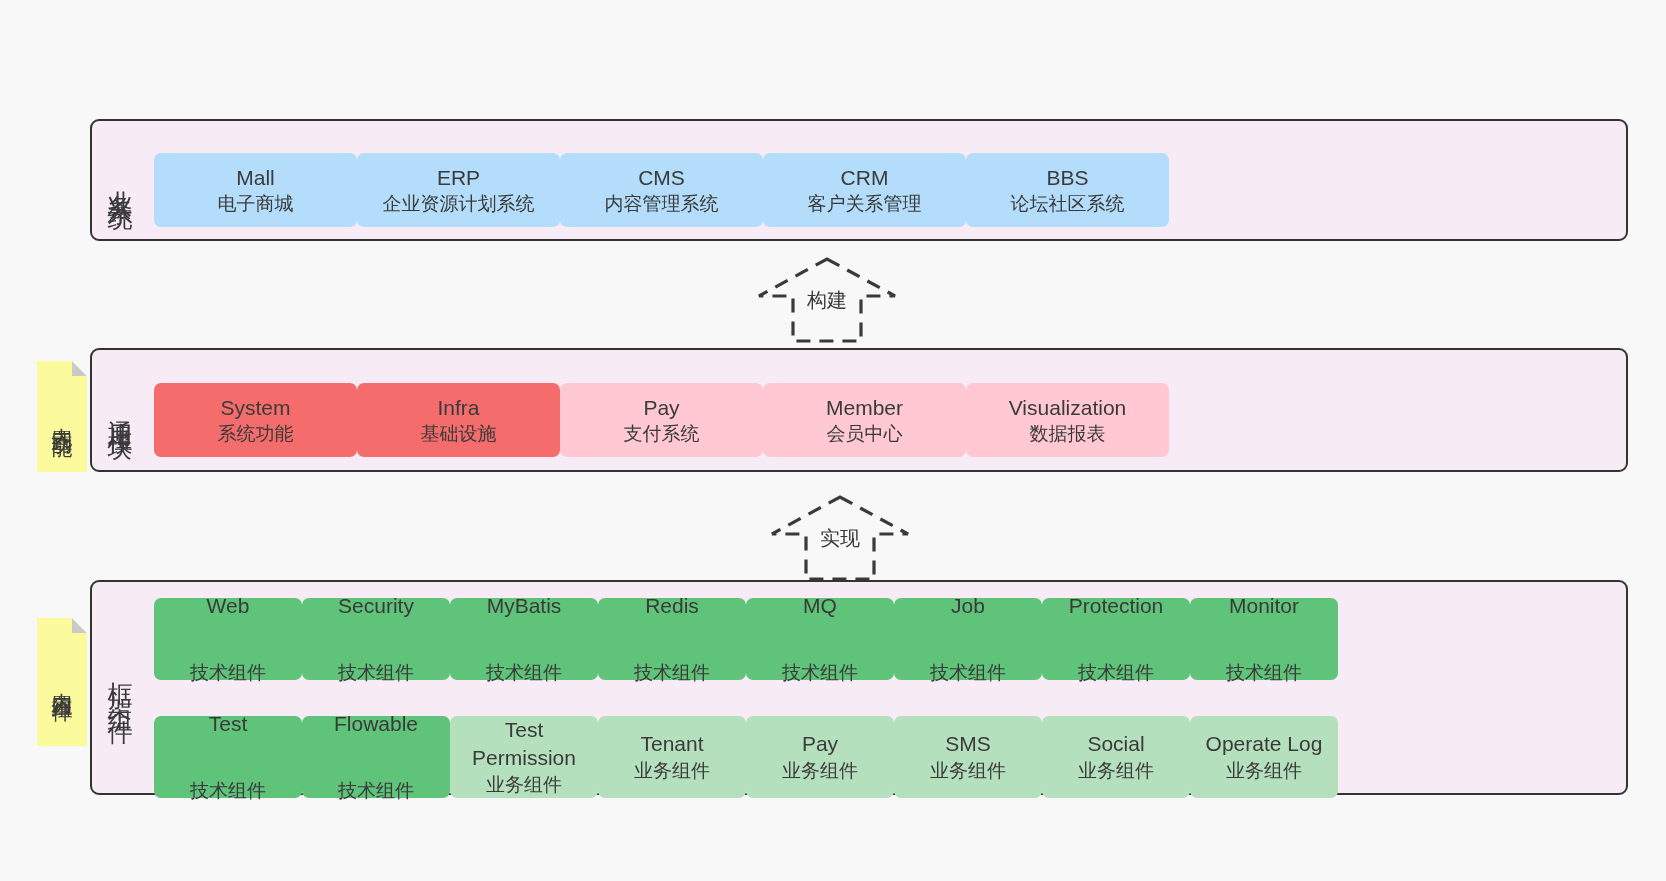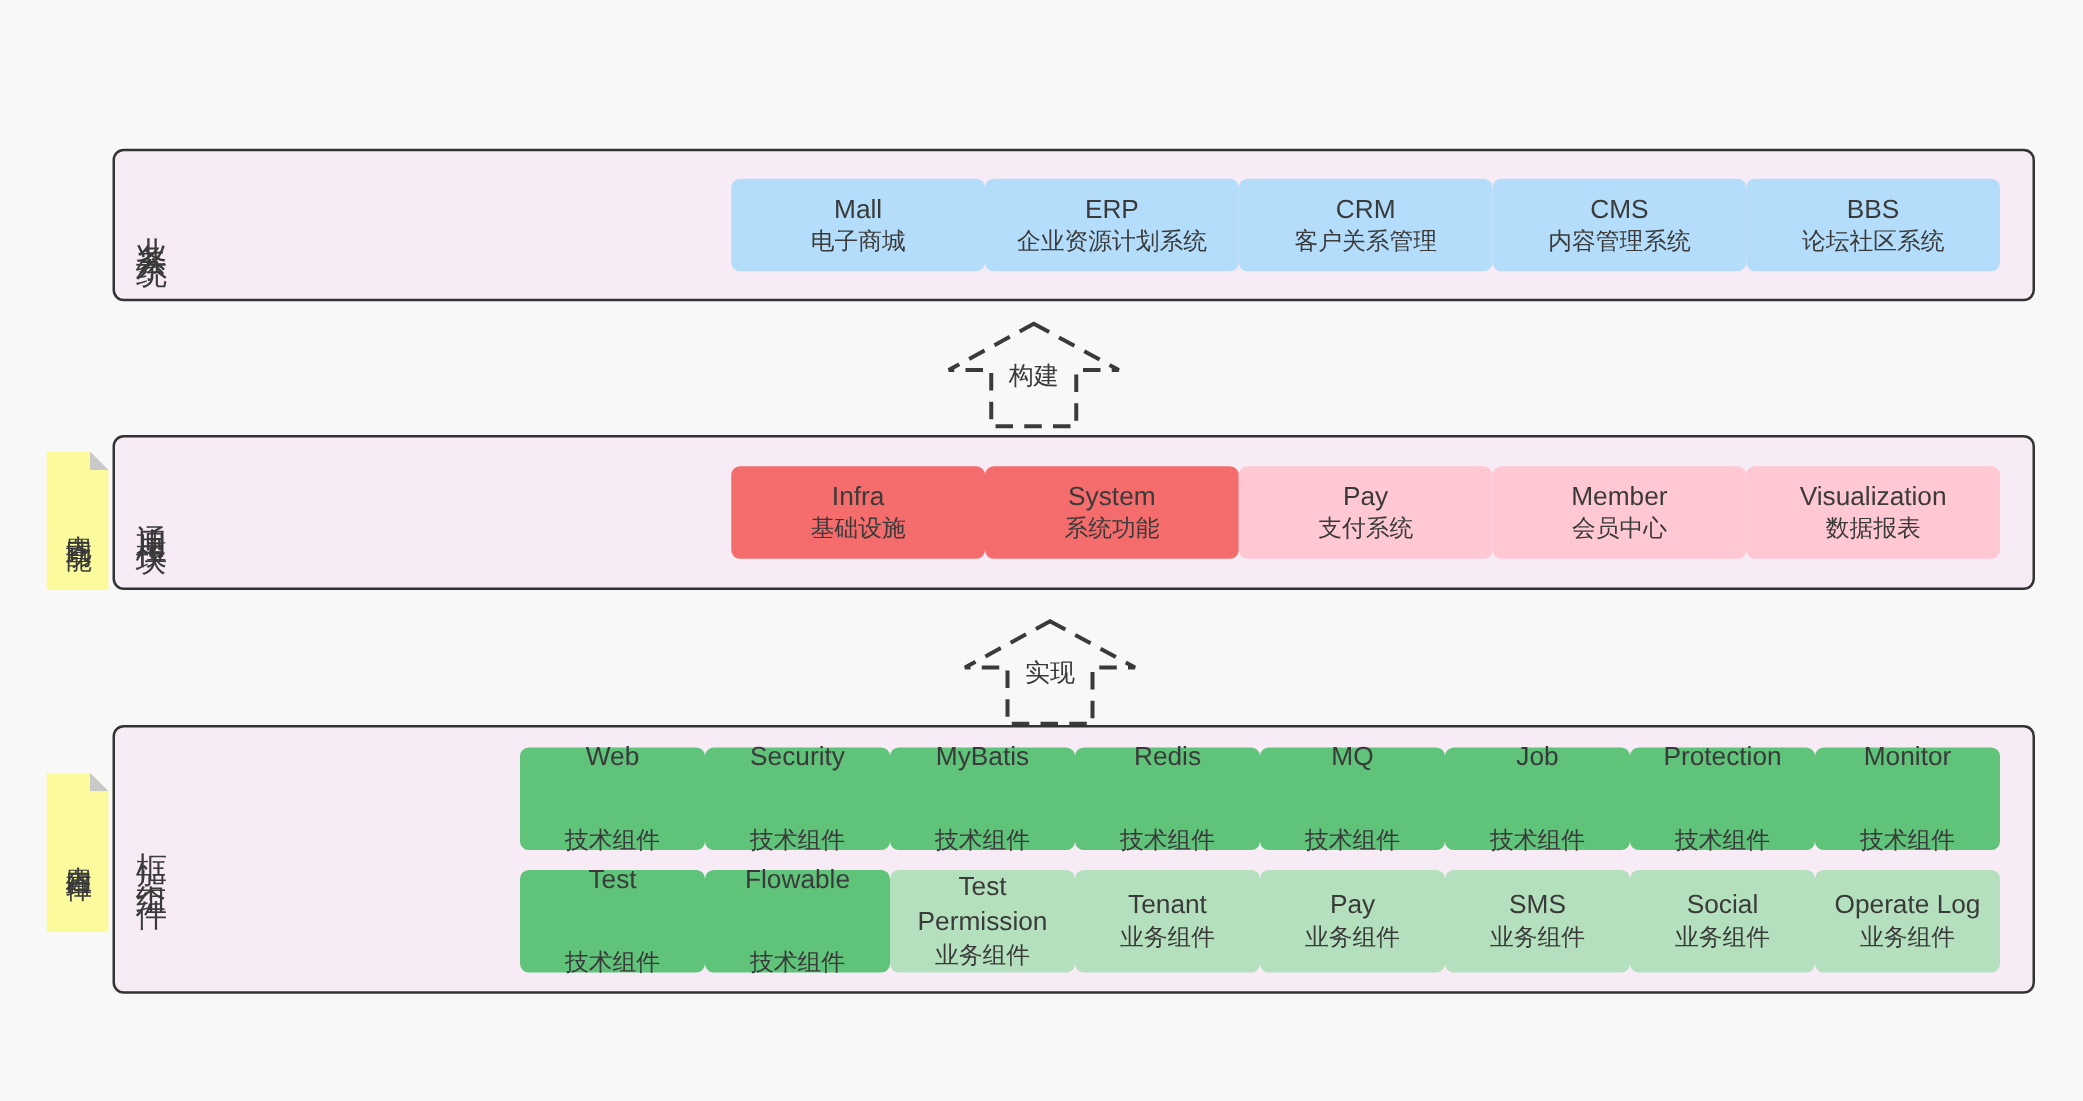--- a/index.html
+++ b/index.html
@@ -45,22 +45,23 @@
     letter-spacing: 5px;
     color: var(--text, #3a3a3a);
     white-space: nowrap;
   }
   .panel-framework .panel-label span { letter-spacing: 13px; }
 
   .boxes {
     flex: 1;
     display: flex;
     align-items: center;
-    justify-content: flex-end;
+    justify-content: flex-start;
     padding: 0 26px 0 4px;
+    margin-top: 20px;
   }
   .rows {
     flex: 1;
     display: flex;
     flex-direction: column;
     justify-content: center;
     gap: 16px;
     padding: 0 26px 0 4px;
   }
   .rows .boxes { flex: none; padding: 0; }
@@ -147,26 +148,26 @@
     <div class="boxes">
         <div class="box blue">
         <div class="box-title">Mall</div>
         <div class="box-sub">电子商城</div>
       </div>
         <div class="box blue">
         <div class="box-title">ERP</div>
         <div class="box-sub">企业资源计划系统</div>
       </div>
         <div class="box blue">
+        <div class="box-title">CMS</div>
+        <div class="box-sub">内容管理系统</div>
+      </div>
+        <div class="box blue">
         <div class="box-title">CRM</div>
         <div class="box-sub">客户关系管理</div>
-      </div>
-        <div class="box blue">
-        <div class="box-title">CMS</div>
-        <div class="box-sub">内容管理系统</div>
       </div>
         <div class="box blue">
         <div class="box-title">BBS</div>
         <div class="box-sub">论坛社区系统</div>
       </div>
       </div>
   </section>
 
   <div class="arrow arrow1">
     <svg width="140" height="88" viewBox="0 0 140 88">
@@ -180,26 +181,26 @@
     <span class="fold"></span>
     <span class="sticky-text">内置功能</span>
   </aside>
 
   <section class="panel panel-modules">
     <div class="panel-label">
       <span>通用模块</span>
     </div>
     <div class="boxes">
         <div class="box red">
+        <div class="box-title">System</div>
+        <div class="box-sub">系统功能</div>
+      </div>
+        <div class="box red">
         <div class="box-title">Infra</div>
         <div class="box-sub">基础设施</div>
-      </div>
-        <div class="box red">
-        <div class="box-title">System</div>
-        <div class="box-sub">系统功能</div>
       </div>
         <div class="box pink">
         <div class="box-title">Pay</div>
         <div class="box-sub">支付系统</div>
       </div>
         <div class="box pink">
         <div class="box-title">Member</div>
         <div class="box-sub">会员中心</div>
       </div>
         <div class="box pink">

